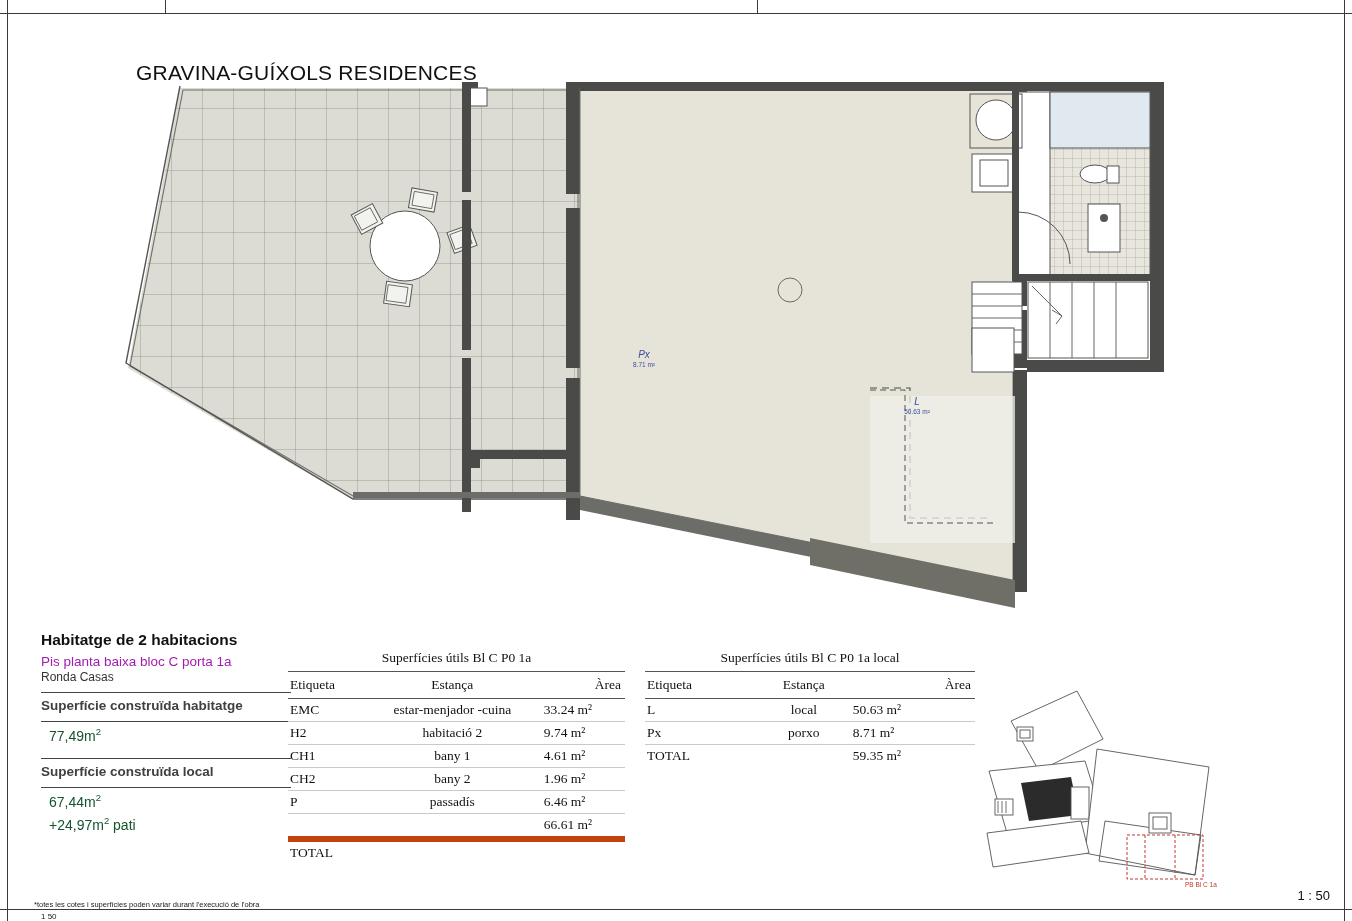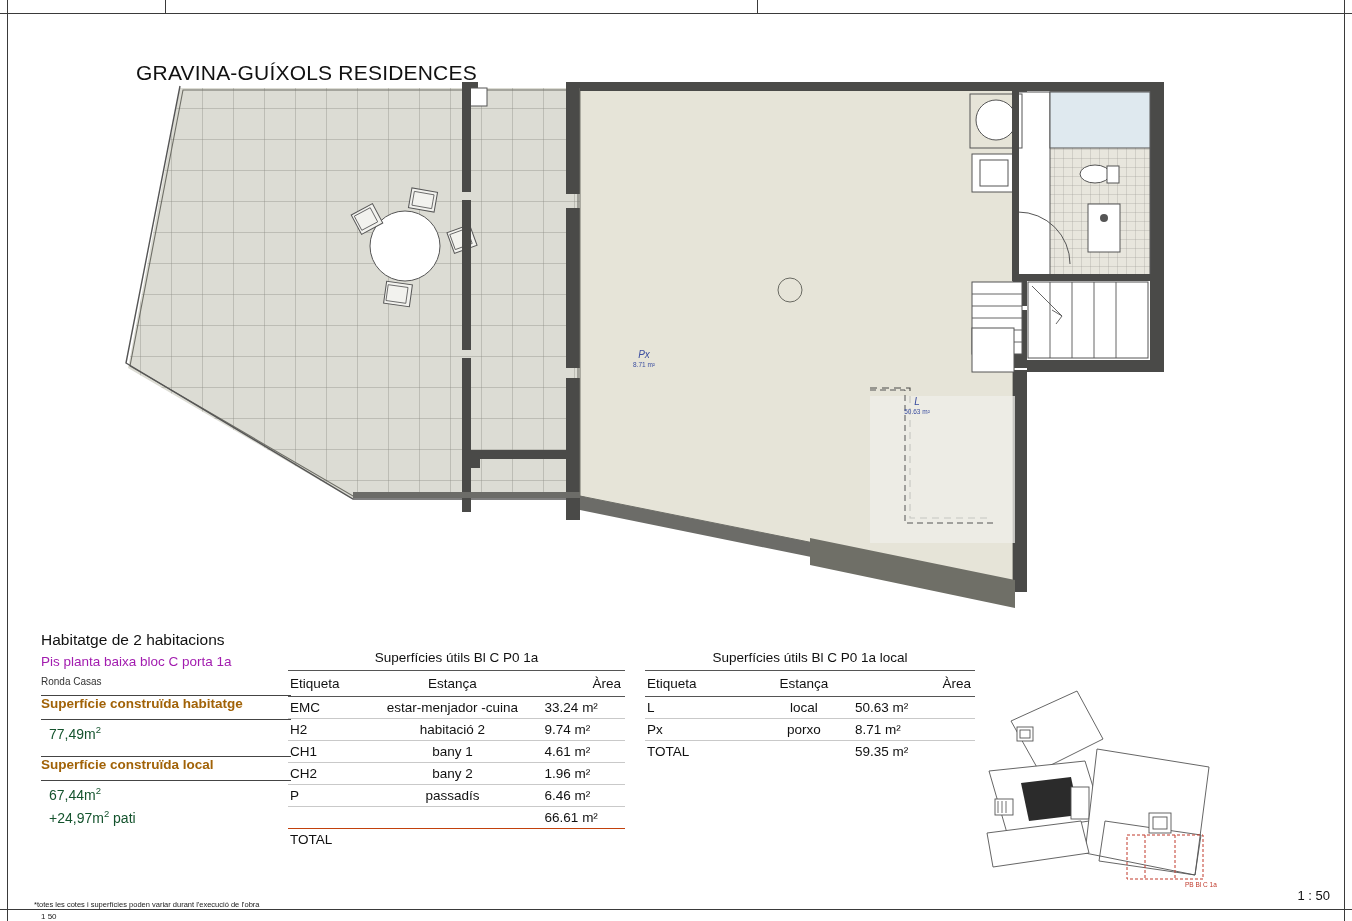--- a/index.html
+++ b/index.html
@@ -58,31 +58,31 @@
   .plan-wrap {
     position: absolute;
     left: 110px; top: 78px;
     width: 1100px; height: 580px;
   }
   .plan-wrap svg { display: block; }
 
   
   .info-block { position: absolute; left: 41px; top: 630px; width: 250px; }
   .info-h1 {
-    font-size: 15.5px; font-weight: normal; color: #111;
+    font-size: 15.5px; font-weight: bold; color: #111;
     line-height: 20px;
   }
   .info-sub {
     font-size: 13.5px; color: #a21caf; margin-top: 3px; line-height: 17px;
   }
-  .info-tiny { font-size: 10px; color: #333; margin-top: 6px; }
+  .info-tiny { font-size: 12px; color: #333; margin-top: 0; }
   .info-rule { border-top: 1px solid #444; margin-top: 8px; }
   .info-sec {
-    font-size: 13.5px; font-weight: bold; color: #a16207;
-    margin-bottom: 4px;
+    font-size: 13.5px; font-weight: bold; color: #404040;
+    margin-top: 5px; margin-bottom: 4px;
   }
   .info-val { font-size: 14px; color: #14532d; line-height: 19px; margin-left: 8px; }
   .sup { font-size: 9.5px; vertical-align: super; }
 
   .footnote {
     position: absolute;
     left: 34px; top: 900px;
     font-size: 7.5px; color: #222;
     white-space: nowrap;
   }
@@ -90,20 +90,21 @@
     position: absolute;
     left: 41px; top: 912px;
     font-size: 8px; color: #222;
   }
 
   
   .tbl {
     position: absolute;
     font-size: 13.5px;
     color: #111;
+    font-family: Liberation Serif, serif;
   }
   .tbl .tbl-title {
     text-align: center;
     font-size: 13.5px;
     padding-bottom: 5px;
     border-bottom: 1px solid #555;
     white-space: nowrap;
   }
   .tbl table {
     border-collapse: collapse;
@@ -124,21 +125,21 @@
   .tbl tr:last-child td { border-bottom: none; }
   .tbl td.c-label { text-align: left; padding-left: 2px; }
   .tbl td.c-area { text-align: left; padding-right: 4px; }
   .tbl th.c-label { text-align: left; padding-left: 2px; }
   .tbl th.c-area { text-align: right; padding-right: 4px; }
 
   #table-habitatge { left: 288px; top: 650px; width: 337px; }
   #table-local { left: 645px; top: 650px; width: 330px; }
 
   .tbl .row-total td { border-bottom: none; }
-  .tbl .row-sum td { border-bottom: 1px solid #c2410c; }
+  .tbl .row-sum td { border-bottom: 6px solid #c2410c; }
 
   
   .keymap {
     position: absolute;
     left: 985px; top: 675px;
     width: 248px; height: 228px;
   }
   .keymap svg { display: block; }
   .keymap-label {
     position: absolute;

